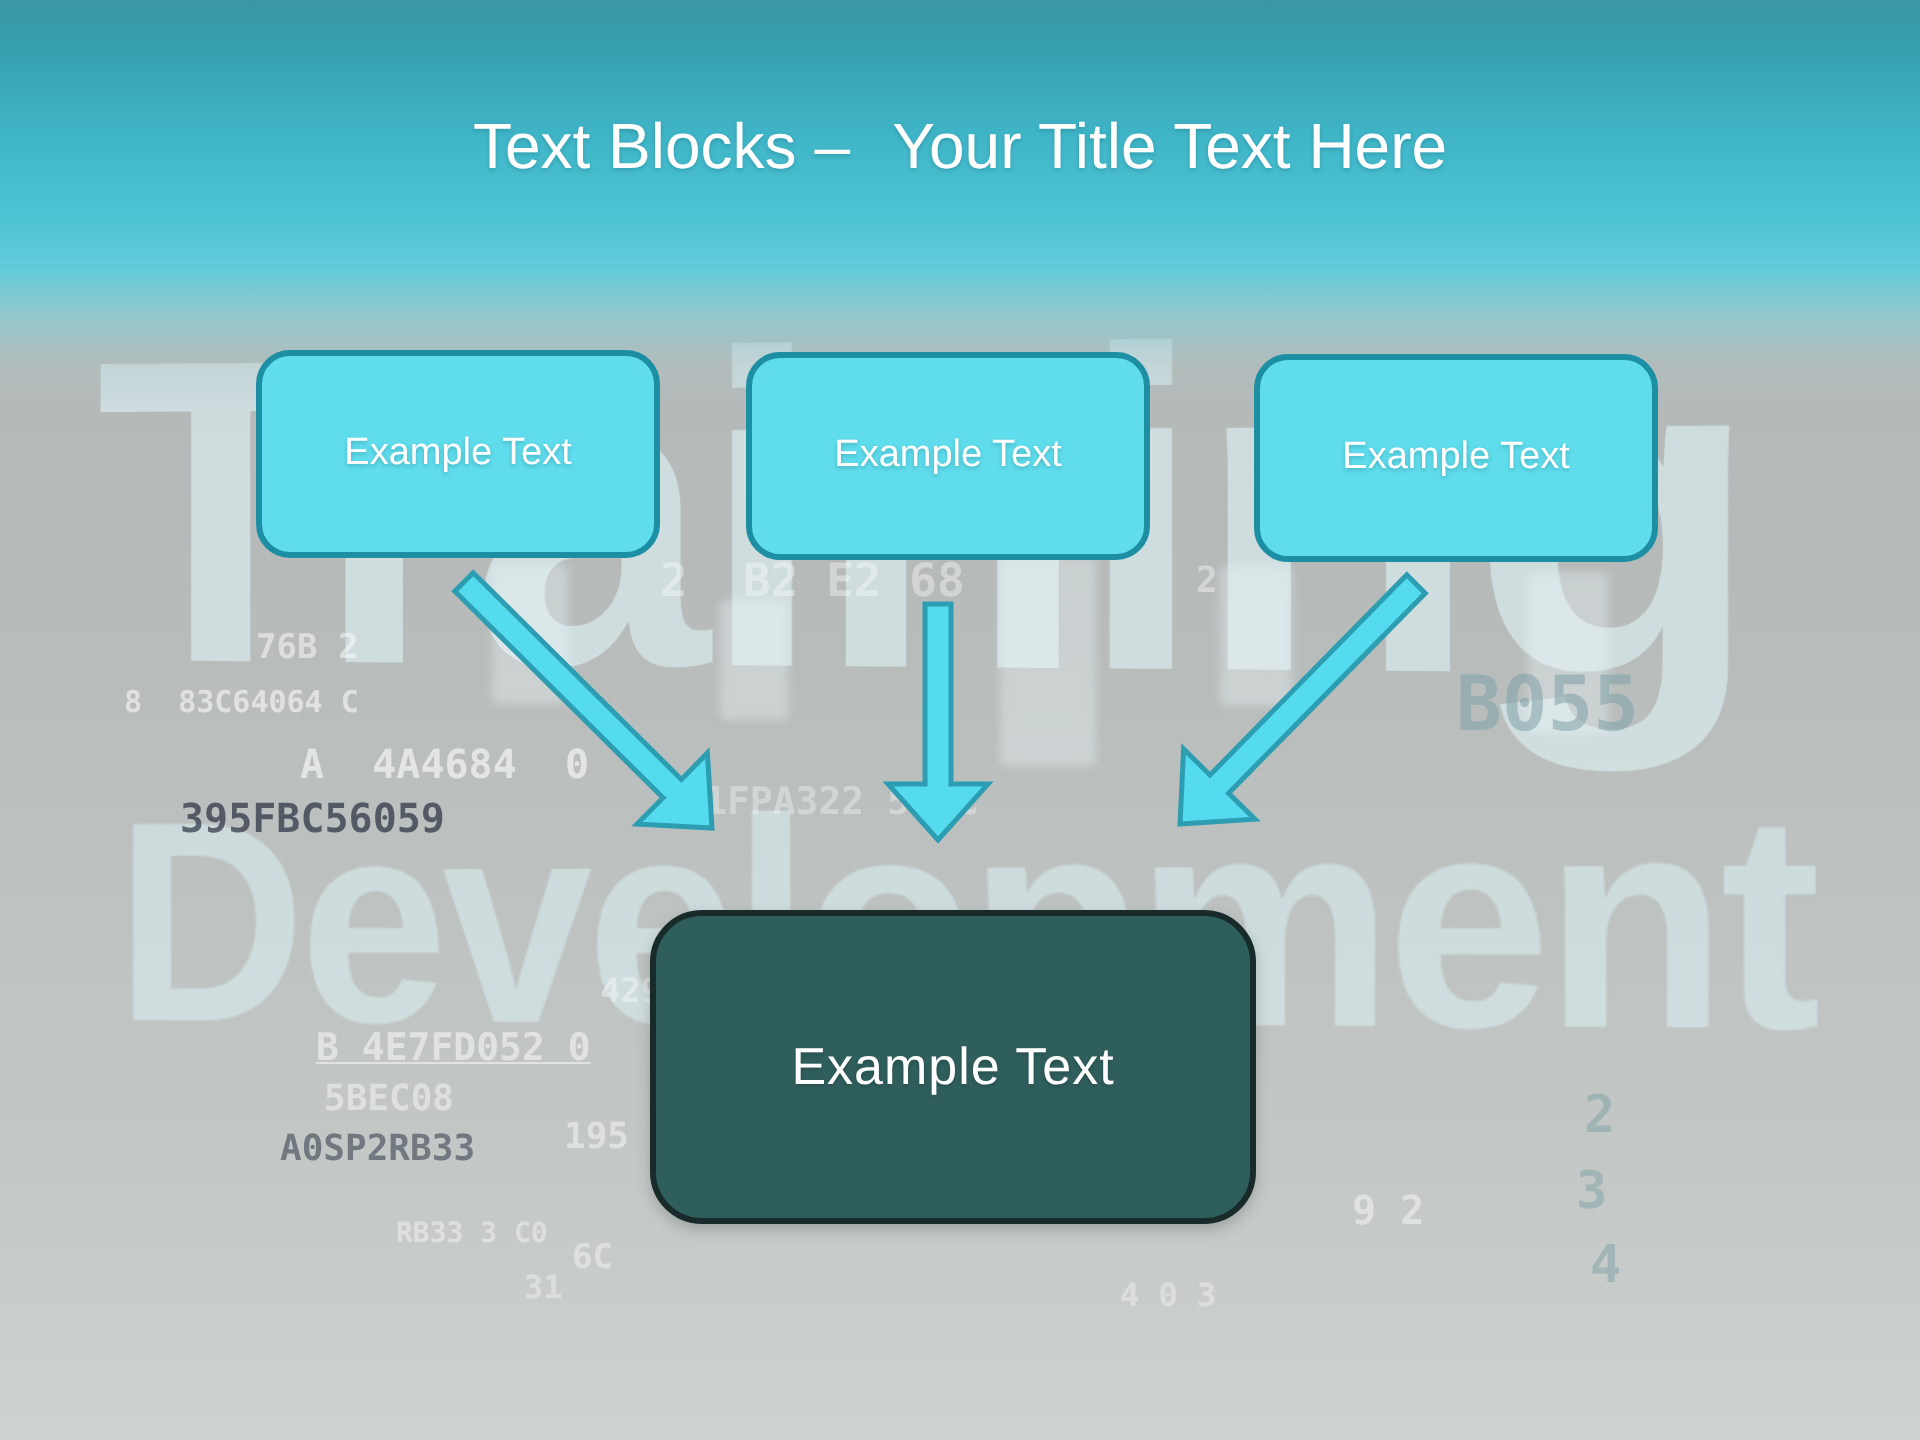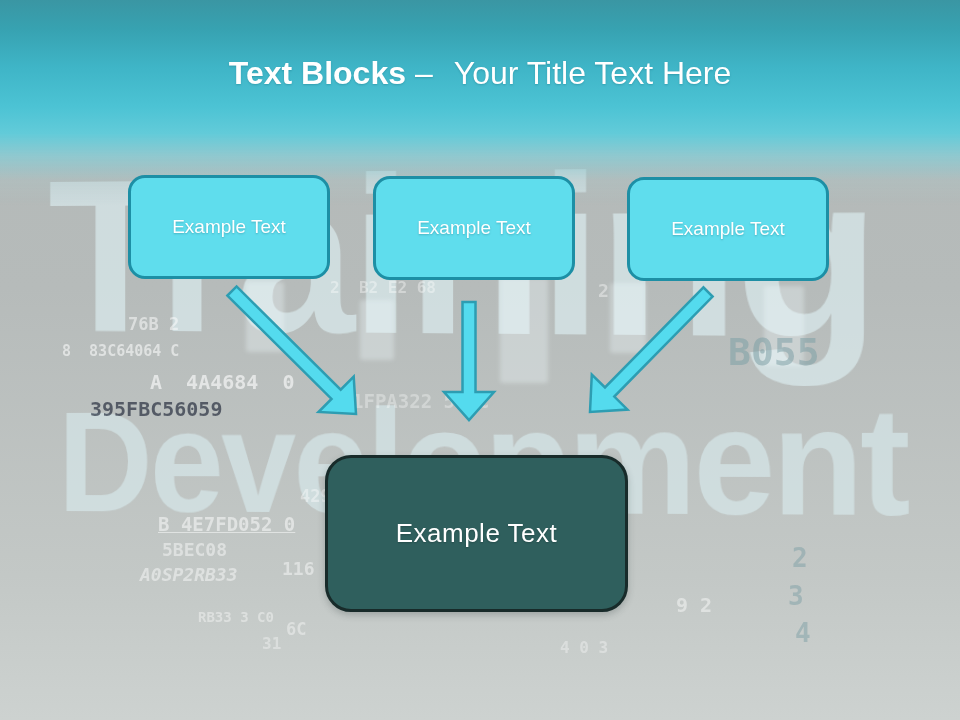--- a/index.html
+++ b/index.html
@@ -38,21 +38,21 @@
     background:linear-gradient(180deg,
       #3a96a3 0%, #37a2b1 14%, #3fb5c7 33%, #4cc3d4 52%, #62cbd9 65%,
       rgba(137,203,211,0.85) 76%, rgba(171,196,198,0.35) 88%,
       rgba(183,188,187,0) 100%);
   }
   .slide-title{
     position:absolute;top:55px;left:0;width:100%;z-index:3;
     text-align:center;color:#ffffff;font-size:32px;line-height:1.15;
     text-shadow:0 1px 2px rgba(0,80,95,0.25);
   }
-  .title-bold{font-weight:bold;}
+  .title-bold{font-weight:normal;}
   .title-dash{font-weight:400;padding:0 9px;}
   .title-regular{font-weight:400;margin-left:12px;}
   .tbox{
     position:absolute;z-index:4;width:202px;height:104px;box-sizing:border-box;
     background:var(--box-fill,#5fdded);
     border:3px solid var(--box-border,#1d8fa5);
     border-radius:17px;
     display:flex;align-items:center;justify-content:center;
     color:#ffffff;font-size:19px;
     text-shadow:0 1px 2px rgba(0,70,80,0.28);
@@ -94,28 +94,28 @@
       <div class="patch" style="left: 500px; top: 278px; width: 48px; height: 105px;"></div>
       <div class="patch" style="left: 360px; top: 300px; width: 34px; height: 60px;"></div>
       <div class="patch" style="left: 610px; top: 283px; width: 36px; height: 70px;"></div>
       <div class="patch" style="left: 764px; top: 286px; width: 40px; height: 80px;"></div>
     </div>
   <div>
       <span class="bgdigit" style="left: 128px; top: 316px; font-size: 17px; opacity: 0.5; color: rgb(255, 255, 255);">76B 2</span>
       <span class="bgdigit" style="left: 62px; top: 344px; font-size: 15px; opacity: 0.55; color: rgb(255, 255, 255);">8  83C64064 C</span>
       <span class="bgdigit" style="left: 150px; top: 372px; font-size: 20px; opacity: 0.6; color: rgb(255, 255, 255);">A  4A4684  0</span>
       <span class="bgdigit" style="left: 90px; top: 399px; font-size: 20px; opacity: 0.6; color: #0f172a; text-align: right;">395FBC56059</span>
-      <span class="bgdigit" style="left: 330px; top: 280px; font-size: 16px; opacity: 0.38; color: rgb(255, 255, 255);">2  B2 E2 68</span>
+      <span class="bgdigit" style="left: 330px; top: 280px; font-size: 23px; opacity: 0.38; color: rgb(255, 255, 255);">2  B2 E2 68</span>
       <span class="bgdigit" style="left: 352px; top: 392px; font-size: 19px; opacity: 0.33; color: rgb(255, 255, 255);">1FPA322 5 0C</span>
       <span class="bgdigit" style="left: 158px; top: 515px; font-size: 19px; opacity: 0.5; color: rgb(255, 255, 255); text-decoration: underline;">B 4E7FD052 0</span>
       <span class="bgdigit" style="left: 162px; top: 541px; font-size: 18px; opacity: 0.45; color: rgb(255, 255, 255);">5BEC08</span>
-      <span class="bgdigit" style="left: 140px; top: 566px; font-size: 18px; opacity: 0.45; color: #ffffff; font-style: italic;">A0SP2RB33</span>
+      <span class="bgdigit" style="left: 140px; top: 566px; font-size: 18px; opacity: 0.45; color: #0f172a;">A0SP2RB33</span>
       <span class="bgdigit" style="left: 198px; top: 610px; font-size: 14px; opacity: 0.4; color: rgb(255, 255, 255);">RB33 3 C0</span>
       <span class="bgdigit" style="left: 300px; top: 488px; font-size: 17px; opacity: 0.4; color: rgb(255, 255, 255);">429</span>
-      <span class="bgdigit" style="left: 282px; top: 560px; font-size: 18px; opacity: 0.45; color: rgb(255, 255, 255);">116</span>
+      <span class="bgdigit" style="left: 282px; top: 560px; font-size: 18px; opacity: 0.45; color: rgb(255, 255, 255);">195</span>
       <span class="bgdigit" style="left: 286px; top: 598px; font-size: 17px; opacity: 0.4; color: rgb(255, 255, 255); margin-top: 23px;">6C</span>
       <span class="bgdigit" style="left: 262px; top: 636px; font-size: 16px; opacity: 0.35; color: rgb(255, 255, 255);">31</span>
       <span class="bgdigit" style="left: 560px; top: 640px; font-size: 16px; opacity: 0.35; color: rgb(255, 255, 255);">4 0 3</span>
       <span class="bgdigit" style="left: 598px; top: 282px; font-size: 18px; opacity: 0.4; color: rgb(255, 255, 255);">2</span>
       <span class="bgdigit" style="left: 728px; top: 333px; font-size: 38px; opacity: 0.55; color: rgb(127, 160, 166);">B055</span>
       <span class="bgdigit" style="left: 792px; top: 545px; font-size: 26px; opacity: 0.5; color: rgb(127, 160, 166);">2</span>
       <span class="bgdigit" style="left: 788px; top: 583px; font-size: 26px; opacity: 0.5; color: rgb(127, 160, 166);">3</span>
       <span class="bgdigit" style="left: 795px; top: 620px; font-size: 26px; opacity: 0.5; color: rgb(127, 160, 166);">4</span>
       <span class="bgdigit" style="left: 676px; top: 595px; font-size: 20px; opacity: 0.45; color: #ffffff;">9 2</span>
     </div>

